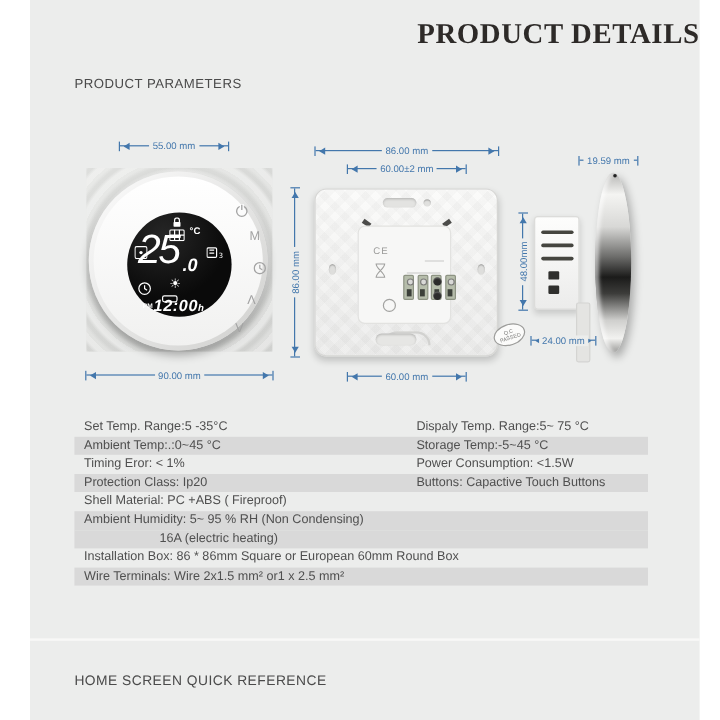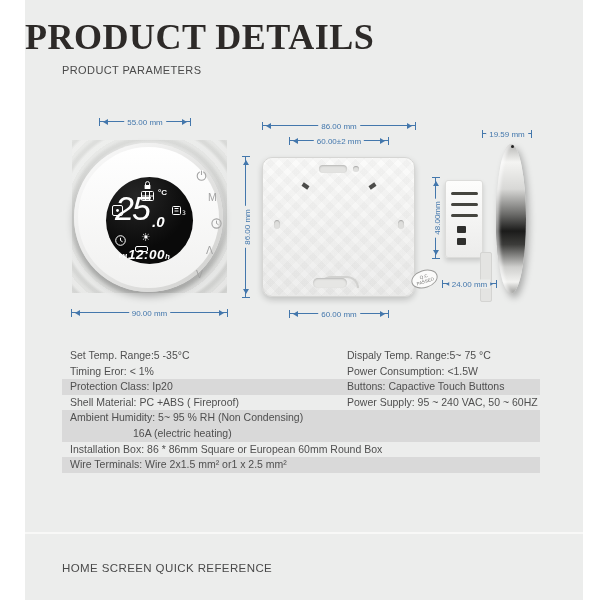--- a/index.html
+++ b/index.html
@@ -6,22 +6,22 @@
     --card:#ecedec;
     --blue:#4377ac;
     --rowgray:#d9d9d9;
     --txt:#4f4f4f;
   }
   *{margin:0;padding:0;box-sizing:border-box;}
   body{width:600px;height:600px;background:#ffffff;font-family:"Liberation Sans","DejaVu Sans",sans-serif;overflow:hidden;}
   .page{position:relative;width:600px;height:600px;background:#ffffff;}
   .card{position:absolute;left:25px;top:0;width:558px;height:600px;background:var(--card);}
 
-  .title{position:absolute;left:0;top:16px;width:100%;text-align:left;
-    font-family:"Liberation Serif","DejaVu Serif",serif;font-weight:700;font-size:36px;color:#2d2a28;letter-spacing:.5px;}
+  .title{position:absolute;left:0;top:16px;width:100%;text-align:right;
+    font-family:"Liberation Serif","DejaVu Serif",serif;font-weight:700;font-size:24px;color:#2d2a28;letter-spacing:.5px;}
   .section-title{position:absolute;left:37px;top:64px;font-size:11px;color:#4a4a4a;letter-spacing:.4px;text-align:right;}
   .footer-title{position:absolute;left:37px;top:562px;font-size:11.5px;color:#4a4a4a;letter-spacing:.4px;}
   .divider{position:absolute;left:0;top:532px;width:558px;height:2px;background:#f8f8f7;}
 
   
   .dimh{position:absolute;border-top:1px solid var(--blue);height:0;}
   .dimh .a1{position:absolute;left:0;top:-3.5px;width:0;height:0;border:3px solid transparent;border-right:5px solid var(--blue);}
   .dimh .a2{position:absolute;right:0;top:-3.5px;width:0;height:0;border:3px solid transparent;border-left:5px solid var(--blue);}
   .dimh .tk1{position:absolute;left:-1px;top:-4px;height:8px;width:0;border-left:1px solid var(--blue);}
   .dimh .tk2{position:absolute;right:-1px;top:-4px;height:8px;width:0;border-left:1px solid var(--blue);}
@@ -188,20 +188,37 @@
       <span class="lab">90.00 mm</span>
     </div>
 
     <div class="plate">
       <div class="topslot"></div>
       <div class="tophole"></div>
       <div class="wedge" style="left:39px;top:26px;transform:rotate(35deg);"></div>
       <div class="wedge" style="left:106px;top:26px;transform:rotate(-35deg);"></div>
       <div class="sidehole" style="left:11px;top:62px;"></div>
       <div class="sidehole" style="left:135px;top:62px;"></div>
+      <div class="module">
+        <span class="ce" style="left:12px;top:16px;">CE</span>
+        <svg class="hourglass" style="left:13px;top:30px;" width="10" height="13" viewBox="0 0 10 13">
+          <path d="M1 1 h8 M1 12 h8 M1.5 1 C1.5 5 8.5 8 8.5 12 M8.5 1 C8.5 5 1.5 8 1.5 12" fill="none" stroke="#a0a09e" stroke-width="0.9"></path>
+        </svg>
+        <div class="printrow" style="left:55px;top:28px;width:16px;"></div>
+        <div class="printrow" style="left:40px;top:38px;width:28px;"></div>
+        <div class="terms" style="left:37px;top:40px;">
+          <div class="term"></div>
+          <div class="term"></div>
+          <div class="term"></div>
+          <div class="term"></div>
+        </div>
+        <div class="blackscrew" style="left:60px;top:42px;left:62px;"></div>
+        <div class="blackscrew" style="left:62px;top:54px;"></div>
+        <div class="dashbtn" style="left:20px;top:60px;"></div>
+      </div>
       <div class="wirearc"></div>
       <div class="botslot"></div>
       <div class="qcbadge">
           <span>Q.C PASSED</span>
         </div>
     </div>
 
     <div class="dimh" style="left:238px;top:125px;width:152px;">
       <i class="a1"></i>
         <i class="a2"></i>
@@ -262,31 +279,34 @@
         <i class="tk1"></i>
         <i class="tk2"></i>
       <span class="lab">24.00 mm</span>
     </div>
 
     <div class="spec">
       <div class="trow">
         <span class="tcell-l">Set Temp. Range:5 -35°C</span>
           <span class="tcell-r">Dispaly Temp. Range:5~ 75 °C</span>
       </div>
+      <div class="trow shaded">
+        <span class="tcell-l">Ambient Temp:.:0~45 °C</span>
+          <span class="tcell-r">Storage Temp:-5~45 °C</span>
+      </div>
       <div class="trow">
         <span class="tcell-l">Timing Eror: &lt; 1%</span>
           <span class="tcell-r">Power Consumption: &lt;1.5W</span>
       </div>
       <div class="trow shaded">
         <span class="tcell-l">Protection Class: Ip20</span>
           <span class="tcell-r">Buttons: Capactive Touch Buttons</span>
       </div>
       <div class="trow">
         <span class="tcell-l">Shell Material: PC +ABS ( Fireproof)</span>
-          <span class="tcell-r">Power Supply: 95 ~ 240 VAC, 50 ~ 60HZ</span>
       </div>
       <div class="trow shaded">
         <span class="tcell-l">Ambient Humidity: 5~ 95 % RH (Non Condensing)</span>
           <span class="tcell-r"></span>
       </div>
       <div class="trow shaded indent">
         <span class="tcell-l">16A (electric heating)</span>
           <span class="tcell-r"></span>
       </div>
       <div class="trow">

